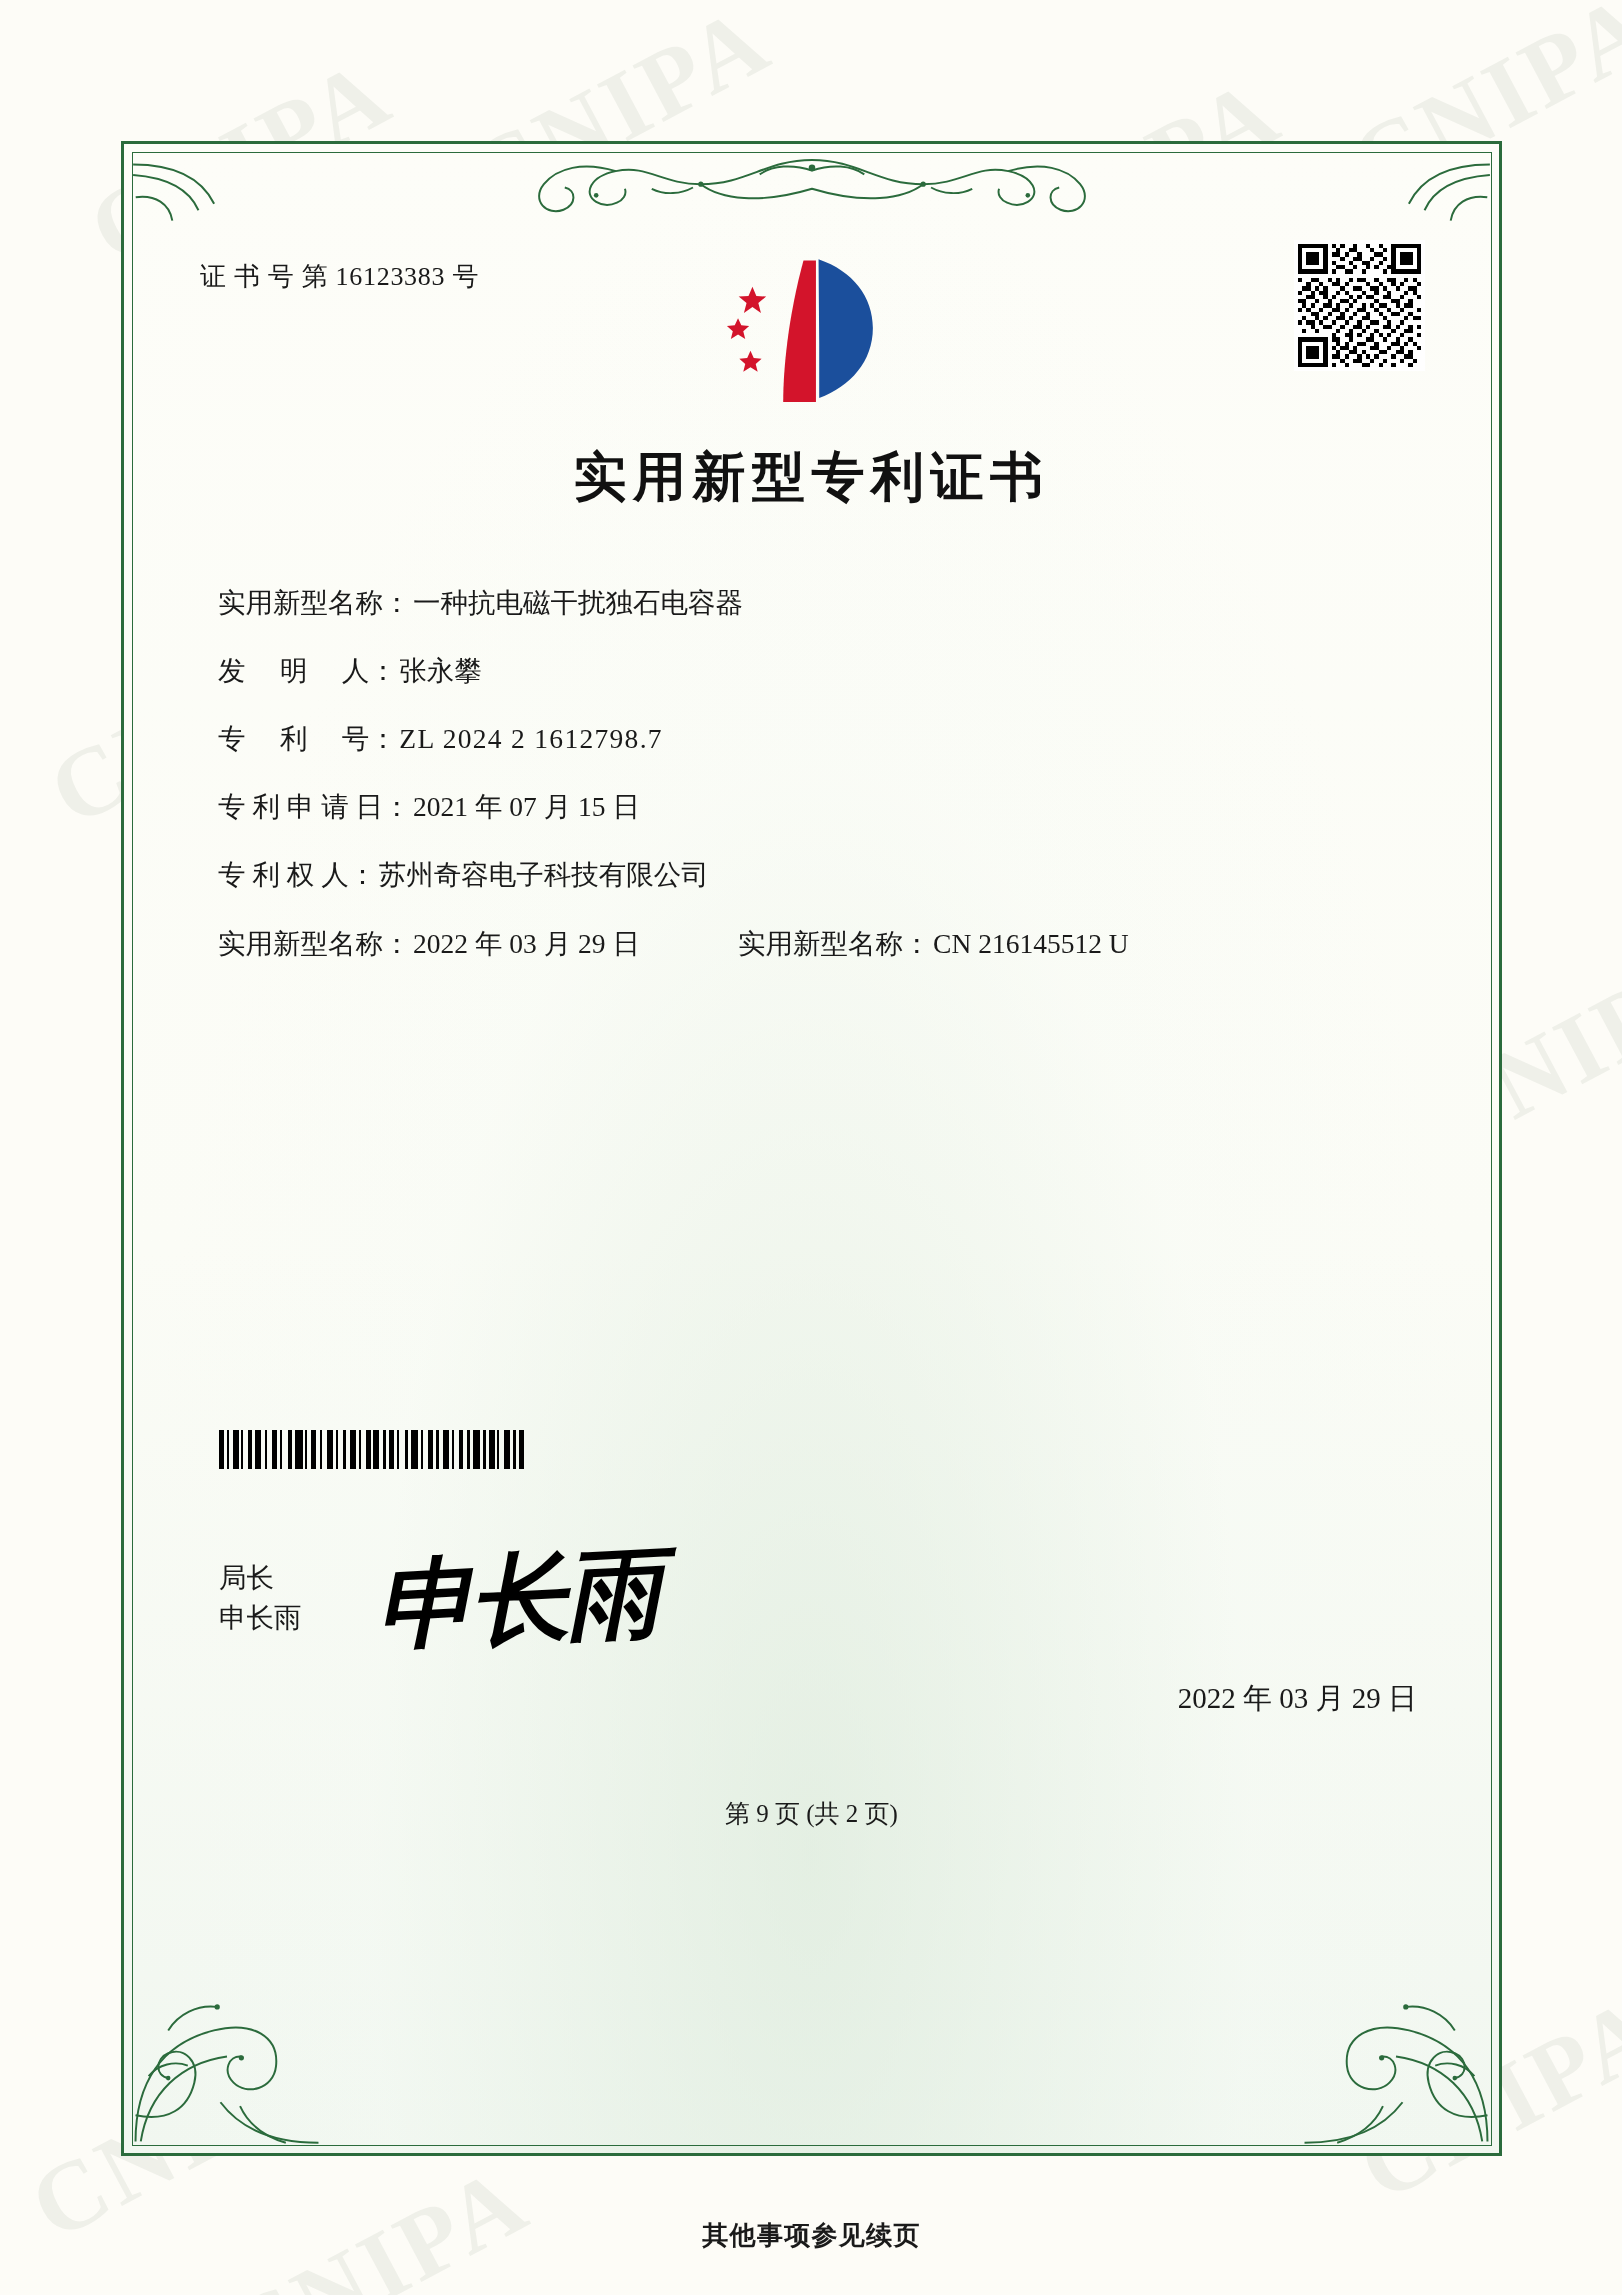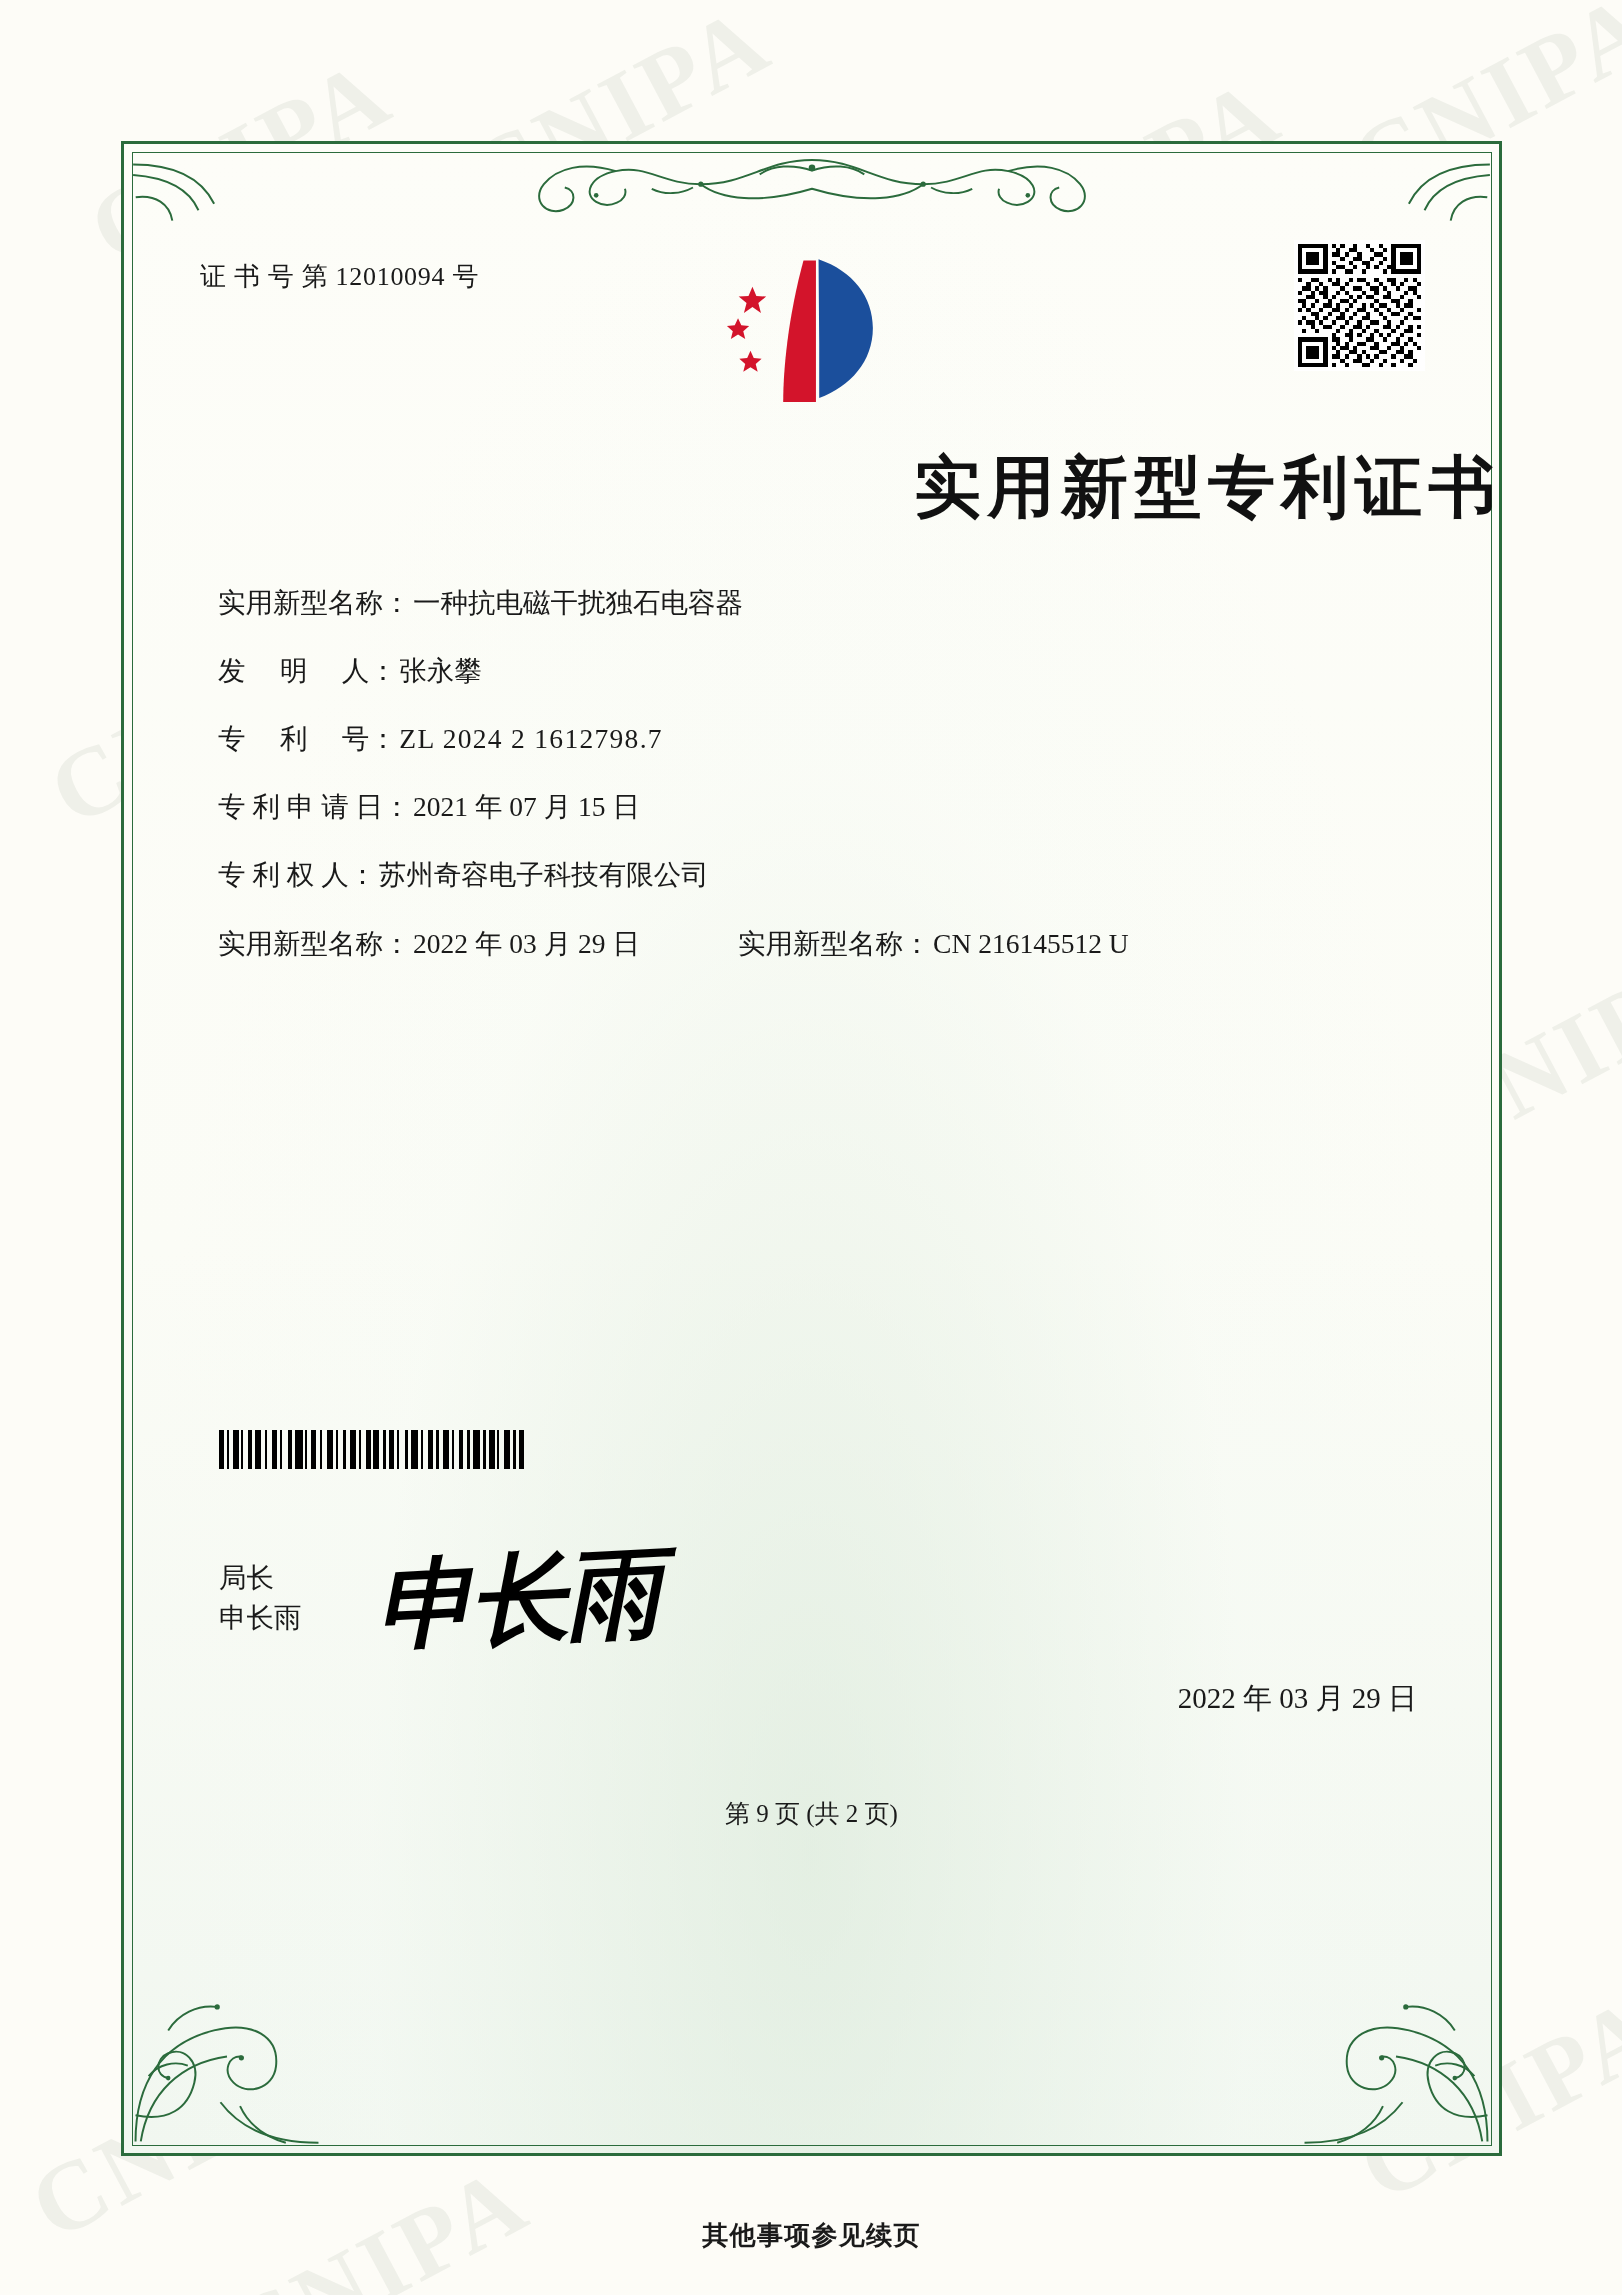--- a/index.html
+++ b/index.html
@@ -109,22 +109,22 @@
     top: 105px;
     width: 216px;
     height: 177px;
   }
 
   .title {
     position: absolute;
     left: 0;
     right: 0;
     top: 301px;
-    text-align: right;
-    font-size: 67px;
+    text-align: center;
+    font-size: 53px;
     font-weight: 700;
     letter-spacing: 6.5px;
     font-family: "Liberation Serif", "DejaVu Serif", serif;
     color: #111;
   }
 
   .fields {
     position: absolute;
     left: 97px;
     right: 79px;
@@ -315,21 +315,21 @@
   <svg class="ornament orn-tr" width="118" height="98" viewBox="0 0 180 150">
     <g fill="none" stroke="#2b6b3c" stroke-width="3" transform="translate(180,0) scale(-1,1)">
       <path d="M6 10 C70 10 110 30 130 70"></path>
       <path d="M6 26 C60 30 92 48 106 80"></path>
       <path d="M10 60 C40 56 62 70 66 96"></path>
     </g>
   </svg>
 
   <div class="content">
 
-    <div class="cert-no">证 书 号 第 12010094 号</div>
+    <div class="cert-no">证 书 号 第 16123383 号</div>
 
     <div class="qr">
       <svg width="123" height="123" viewBox="0 0 29 29" shape-rendering="crispEdges">
         <rect width="29" height="29" fill="#fff"></rect>
         <g fill="#000">
           <rect x="0" y="0" width="7" height="1"></rect>
             <rect x="0" y="6" width="7" height="1"></rect>
           <rect x="0" y="0" width="1" height="7"></rect>
             <rect x="6" y="0" width="1" height="7"></rect>
           <rect x="2" y="2" width="3" height="3"></rect>

